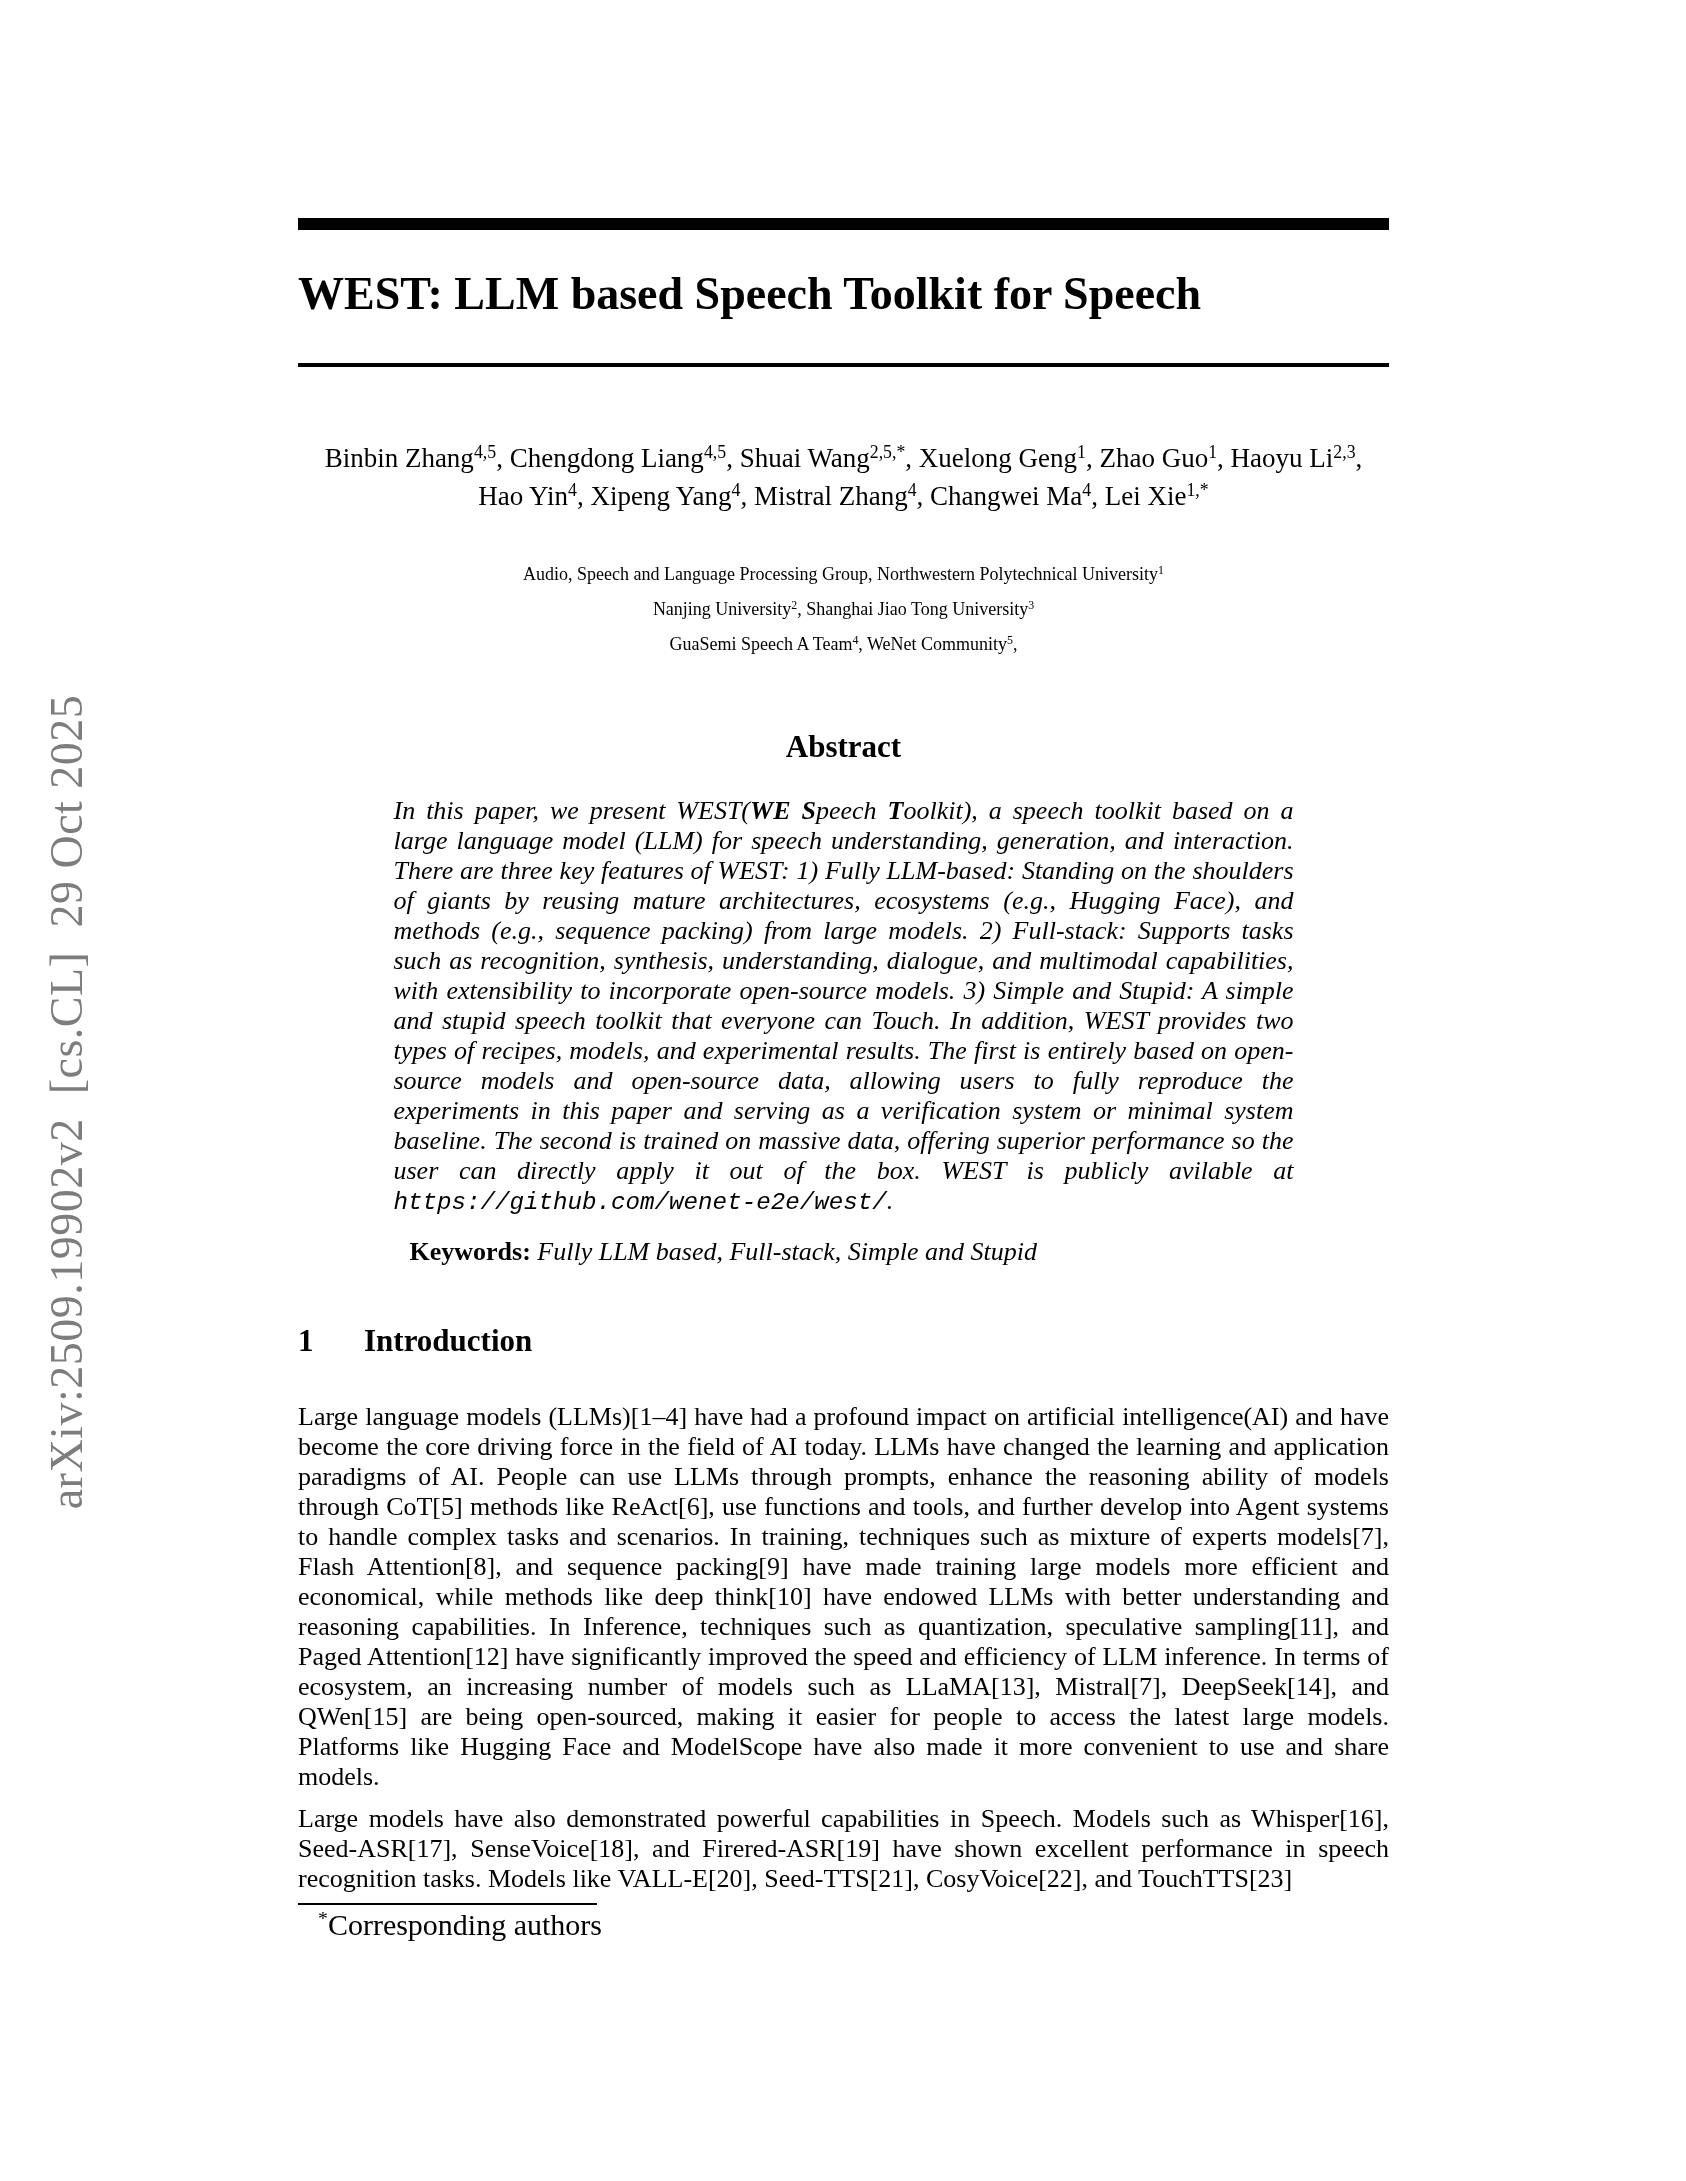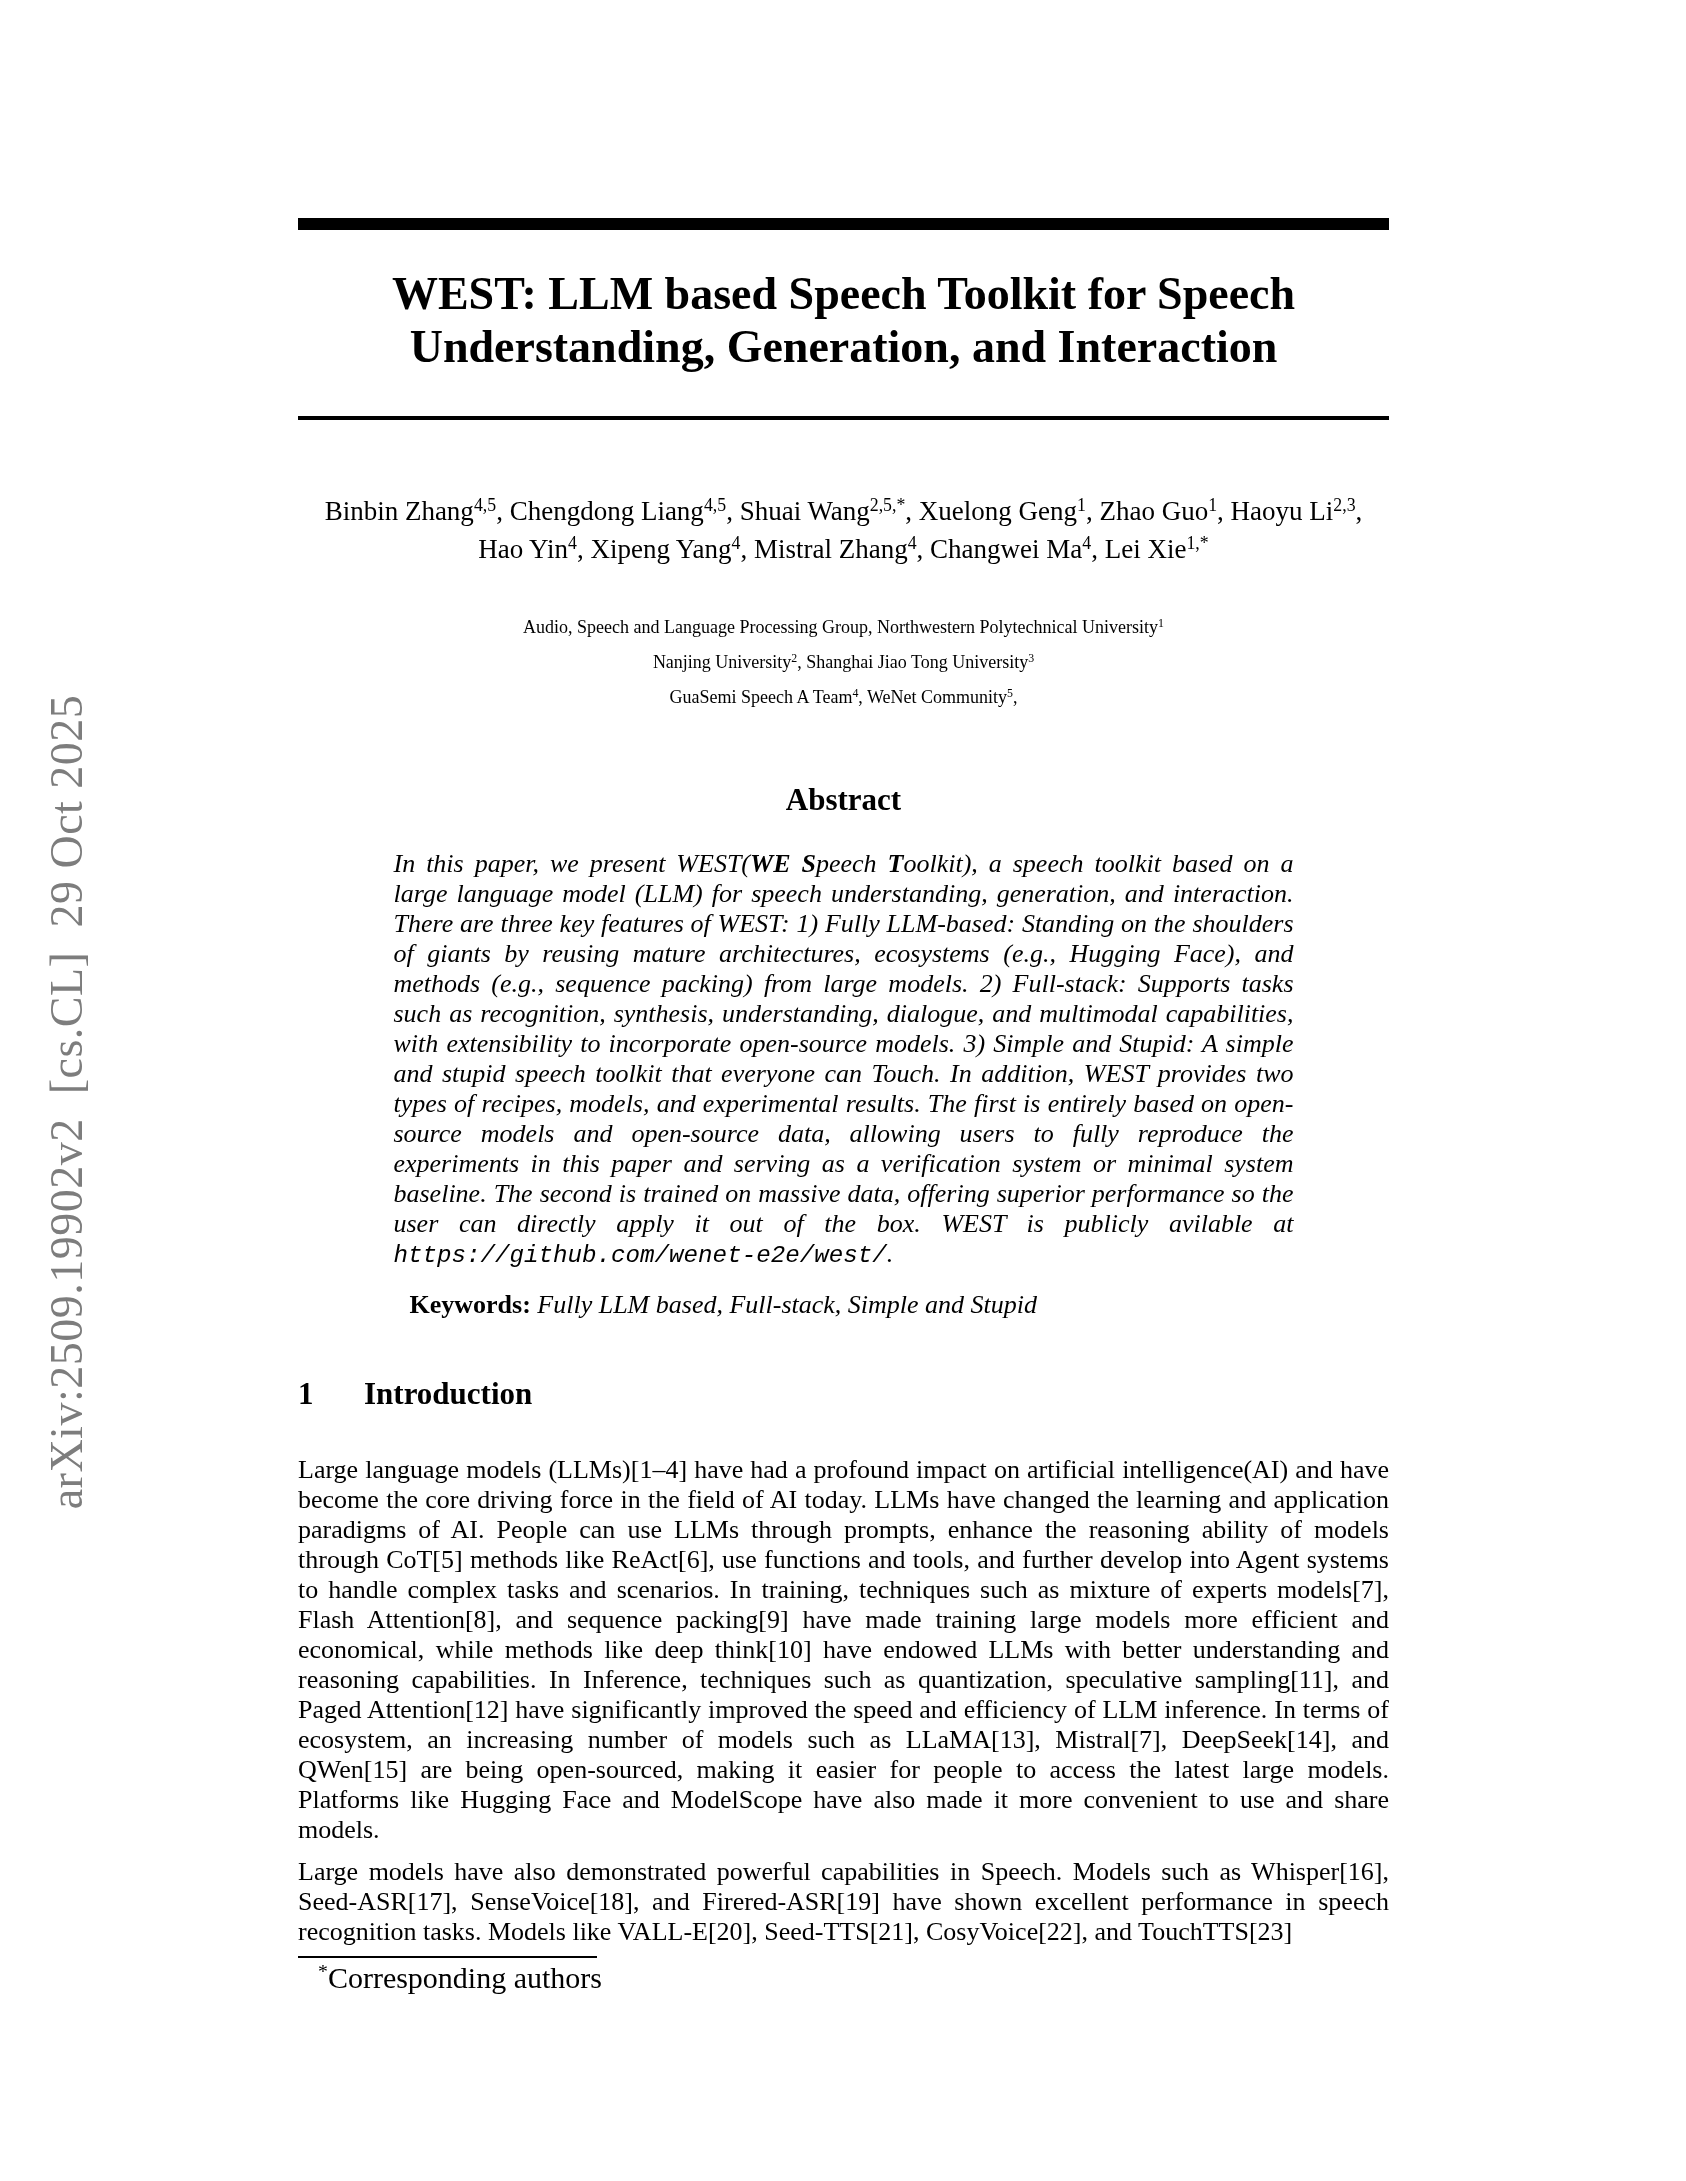--- a/index.html
+++ b/index.html
@@ -35,21 +35,20 @@
   .rule-thick {
     margin-top: 218px;
     height: 12px;
     background: #000;
   }
   .paper-title {
     margin: 37px 0 0 0;
     font-size: 46px;
     line-height: 53px;
     font-weight: bold;
-    text-align: center;
   }
   .paper-title span { display: block; }
   .rule-thin {
     margin-top: 43px;
     height: 3.7px;
     background: #000;
   }
   .authors {
     margin-top: 72px;
     font-size: 27px;
@@ -132,21 +131,20 @@
 <body>
 
 <div class="arxiv-banner">arXiv:2509.19902v2  [cs.CL]  29 Oct 2025</div>
 
 <div class="content">
 
   <div class="rule-thick"></div>
 
   <h1 class="paper-title">
     <span>WEST: LLM based Speech Toolkit for Speech</span>
-    <span>Understanding, Generation, and Interaction</span>
   </h1>
 
   <div class="rule-thin"></div>
 
   <div class="authors">
     <div><span>Binbin Zhang</span><sup>4,5</sup><span>, Chengdong Liang</span><sup>4,5</sup><span>, Shuai Wang</span><sup>2,5,*</sup><span>, Xuelong Geng</span><sup>1</sup><span>, Zhao Guo</span><sup>1</sup><span>, Haoyu Li</span><sup>2,3</sup><span>,</span></div>
     <div><span>Hao Yin</span><sup>4</sup><span>, Xipeng Yang</span><sup>4</sup><span>, Mistral Zhang</span><sup>4</sup><span>, Changwei Ma</span><sup>4</sup><span>, Lei Xie</span><sup>1,*</sup></div>
   </div>
 
   <div class="affiliations">

